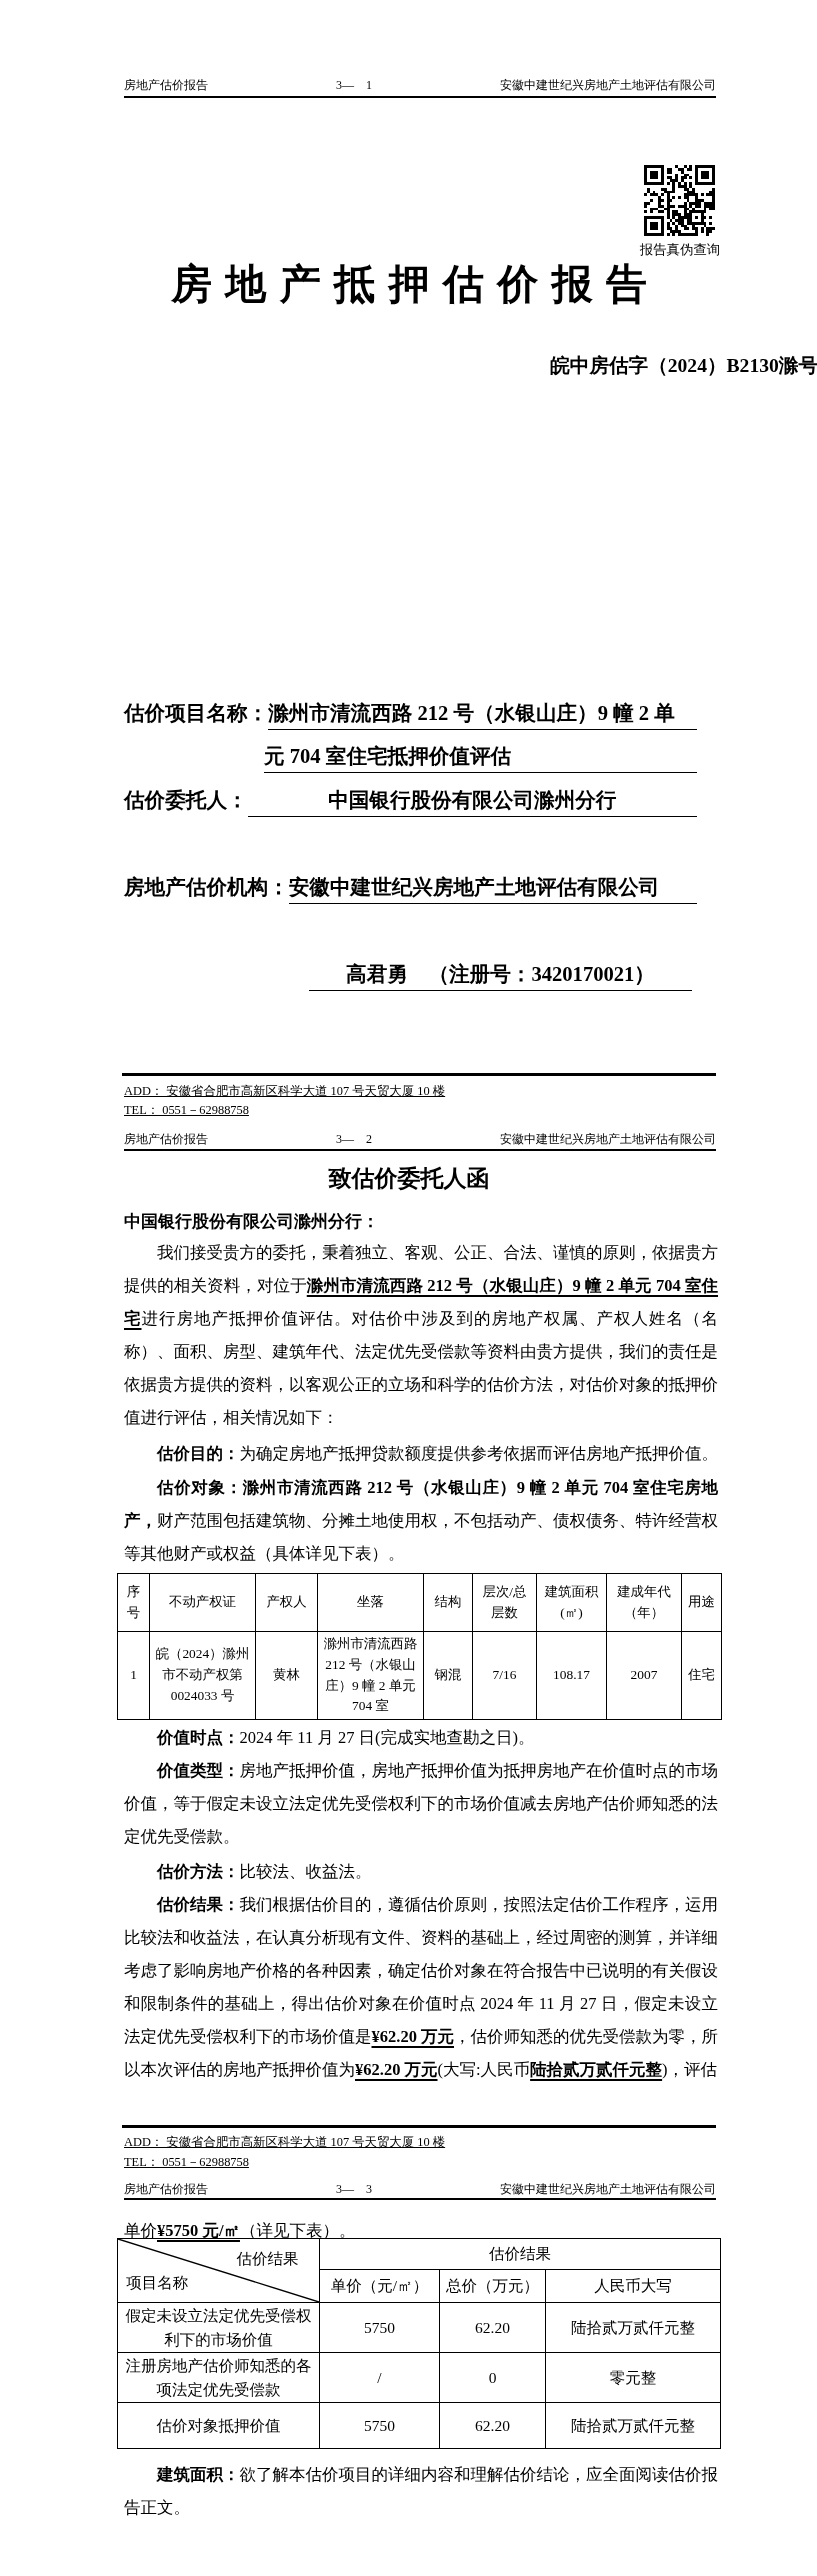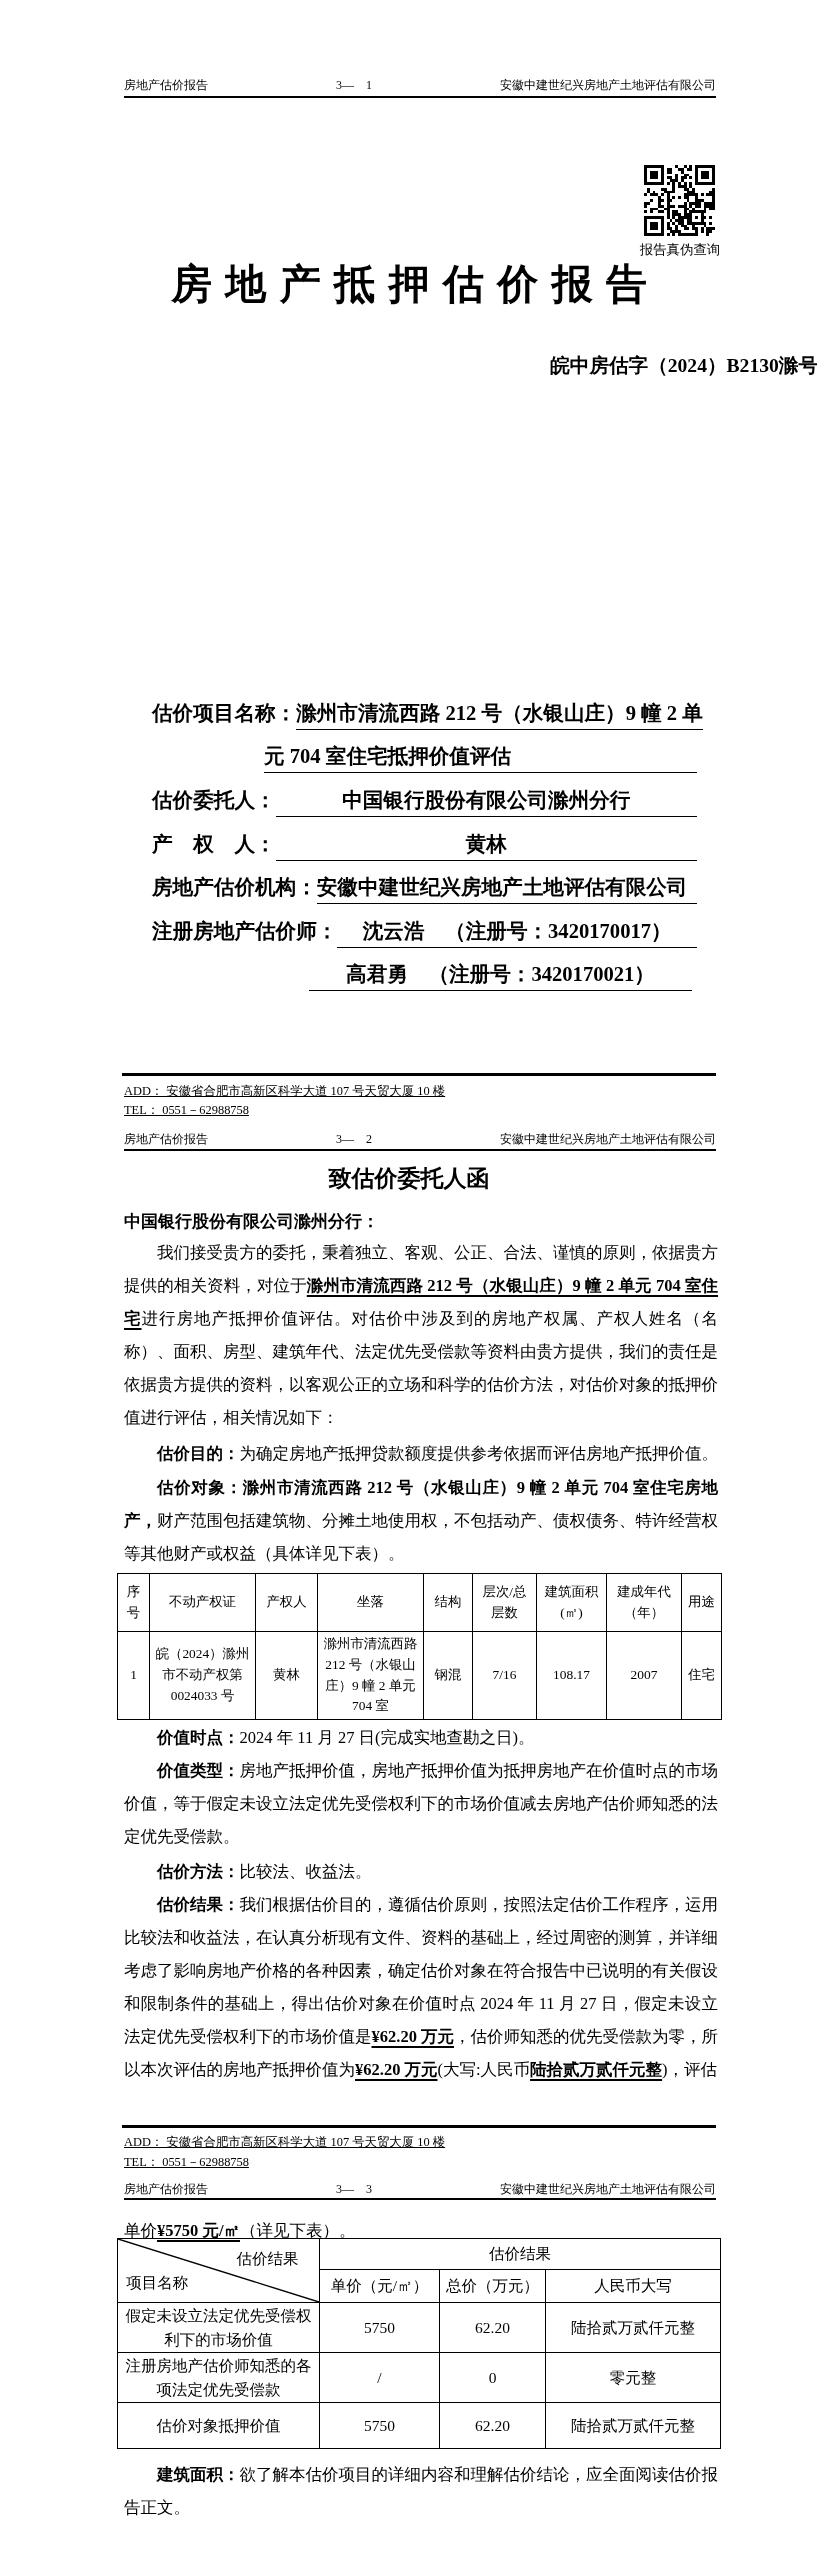--- a/index.html
+++ b/index.html
@@ -11,21 +11,21 @@
   .rule{position:absolute;left:124px;width:592px;height:2.1px;background:#000;}
   .rule.thick{height:2.6px;left:122px;width:594px;}
   .ftr{position:absolute;left:124px;font-size:12.4px;white-space:nowrap;text-decoration:underline;}
   
   .qr{position:absolute;left:644px;top:165px;width:71px;height:71px;}
   .qr-cap{position:absolute;left:636px;top:241px;width:88px;text-align:center;font-size:13.4px;}
   .doc-title{position:absolute;left:0;top:257px;width:100%;text-align:center;font-size:41px;
              font-weight:bold;letter-spacing:13.4px;text-indent:13.4px;white-space:nowrap;}
   .doc-no{position:absolute;left:0;top:352px;width:100%;text-align:right;font-size:19.6px;font-weight:bold;}
   .irow{position:absolute;left:124px;width:573px;display:flex;font-size:20.6px;font-weight:bold;line-height:1.3;}
-  .ilab{white-space:nowrap;margin-left:28px;}
+  .ilab{white-space:nowrap;}
   .ival{flex:1;border-bottom:1.5px solid #000;text-align:center;white-space:nowrap;padding-bottom:2.1px;}
   .ival.left{text-align:left;}
   
   .letter-title{position:absolute;left:0;width:100%;text-align:center;font-size:23px;font-weight:bold;}
   .salutation{position:absolute;left:124px;font-size:17px;font-weight:bold;}
   .par{position:absolute;left:124px;width:594px;font-size:16.5px;line-height:33px;text-align:justify;}
   .ind{text-indent:33px;}
   .b{font-weight:bold;}
   .bu{font-weight:bold;text-decoration:underline;text-decoration-thickness:1.5px;text-underline-offset:4.1px;}
   
@@ -274,31 +274,23 @@
     <span class="ilab">估价项目名称：</span>
     <span class="ival left">滁州市清流西路 212 号（水银山庄）9 幢 2 单</span>
   </div>
   <div class="irow" style="top:743px;left:264px;width:433px">
     <span class="ival left">元 704 室住宅抵押价值评估</span>
   </div>
   <div class="irow" style="top:787px">
     <span class="ilab">估价委托人：</span>
     <span class="ival">中国银行股份有限公司滁州分行</span>
   </div>
-  <div class="irow" style="top:831px">
-    <span class="ilab">产　权　人：</span>
-    <span class="ival">黄林</span>
-  </div>
   <div class="irow" style="top:874px">
     <span class="ilab">房地产估价机构：</span>
     <span class="ival left">安徽中建世纪兴房地产土地评估有限公司</span>
-  </div>
-  <div class="irow" style="top:918px">
-    <span class="ilab">注册房地产估价师：</span>
-    <span class="ival">沈云浩　（注册号：3420170017）</span>
   </div>
   <div class="irow" style="top:961px;left:309px;width:383px">
     <span class="ival">高君勇　（注册号：3420170021）</span>
   </div>
 
   <div class="rule thick" style="top:1073px"></div>
   <div class="ftr" style="top:1083px">ADD： 安徽省合肥市高新区科学大道 107 号天贸大厦 10 楼</div>
   <div class="ftr" style="top:1102px">TEL： 0551－62988758</div>
 
   <div class="hdr" style="top:1131px">

